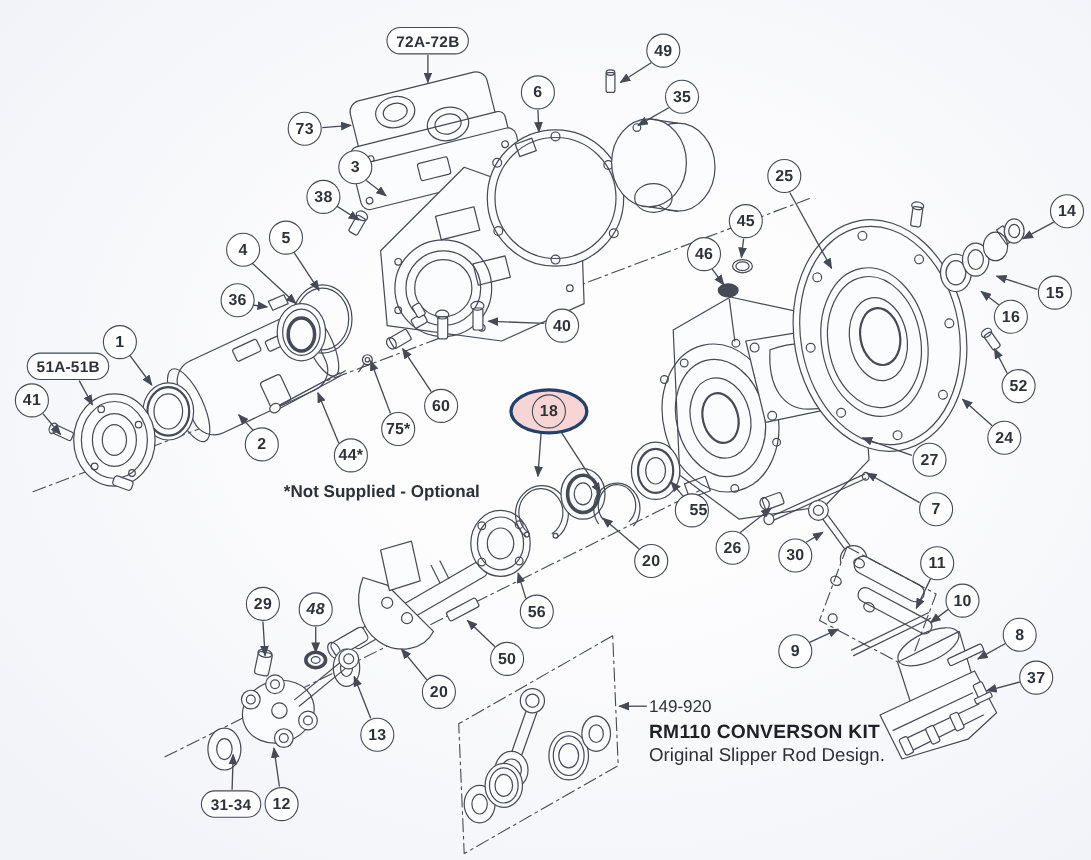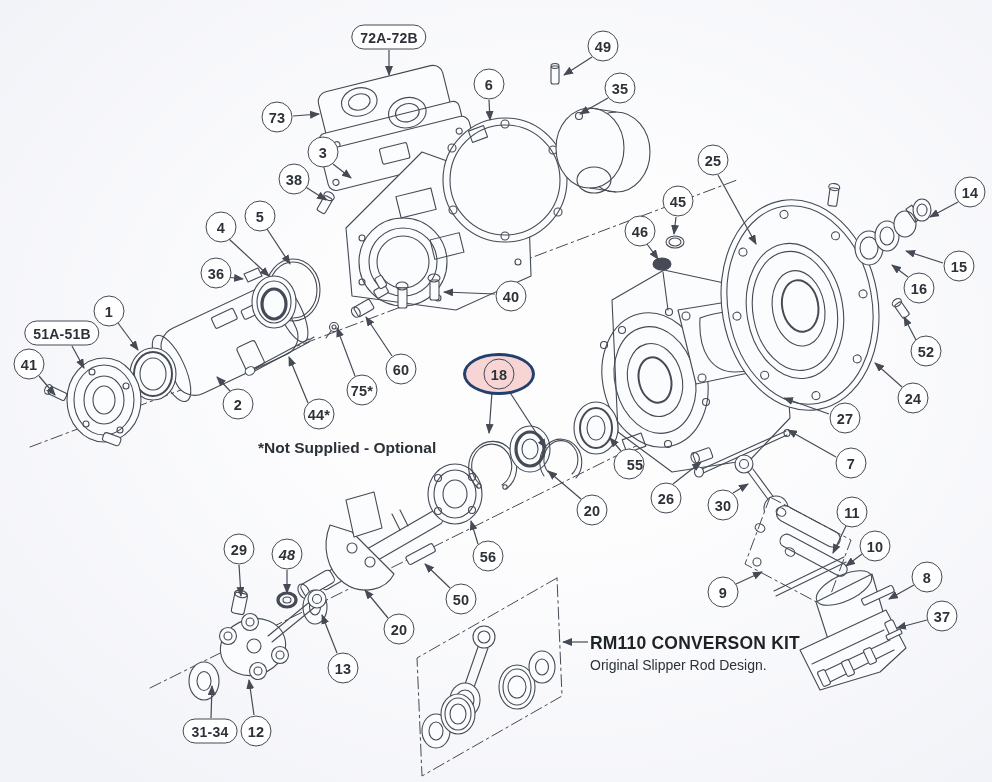--- a/index.html
+++ b/index.html
@@ -19,21 +19,21 @@
            font-size:14.5px;font-weight:600;color:#2d3239;transform:translate(-50%,-50%);
            letter-spacing:.2px;box-sizing:border-box;white-space:nowrap;z-index:3;}
   .balloon.stadium{width:auto;height:25px;border-radius:13px;padding:0 8px;font-size:14px;}
   .hl-ellipse{position:absolute;width:72px;height:42px;border-radius:50%;background:#f7d5d5;
            border:3px solid #23406d;transform:translate(-50%,-50%);box-sizing:border-box;z-index:2;}
   .balloon.inner{background:transparent;border-width:1.4px;z-index:4;}
   .note{position:absolute;left:258px;top:439px;font-size:15.5px;color:#2c3138;font-weight:600;z-index:2;}
   .kit{position:absolute;left:590px;top:632px;line-height:22px;color:#2c3138;z-index:2;}
   .kit .pn{font-size:15.5px;}
   .kit .title{font-size:17.5px;font-weight:700;color:#1e2227;letter-spacing:.2px;}
-  .kit .desc{font-size:14px;}
+  .kit .desc{font-size:17px;}
 </style>
 </head>
 <body>
 
 <div class="stage">
 
 <svg class="draw" width="992" height="782" viewBox="0 0 992 782">
   <defs>
     <marker id="arrowhead" viewBox="0 0 10 8" refX="9" refY="4" markerWidth="10" markerHeight="8" orient="auto-start-reverse" markerUnits="userSpaceOnUse">
       <path d="M0,0 L10,4 L0,8 Z" fill="#454a54"></path>
@@ -511,17 +511,18 @@
       <div class="balloon" style="left: 221px; top: 227px;">4</div>
       <div class="balloon" style="left: 260px; top: 216px;">5</div>
       <div class="balloon" style="left: 216px; top: 273px;">36</div>
       <div class="hl-ellipse" style="left: 499px; top: 374px;"></div>
       <div class="balloon inner" style="left: 499px; top: 374px;">18</div>
     </div>
 
 <div class="note">*Not Supplied - Optional</div>
 
 <div class="kit">
+  <div class="pn">149-920</div>
   <div class="title">RM110 CONVERSON KIT</div>
   <div class="desc">Original Slipper Rod Design.</div>
 </div>
 
 </div>
 
 </body></html>

